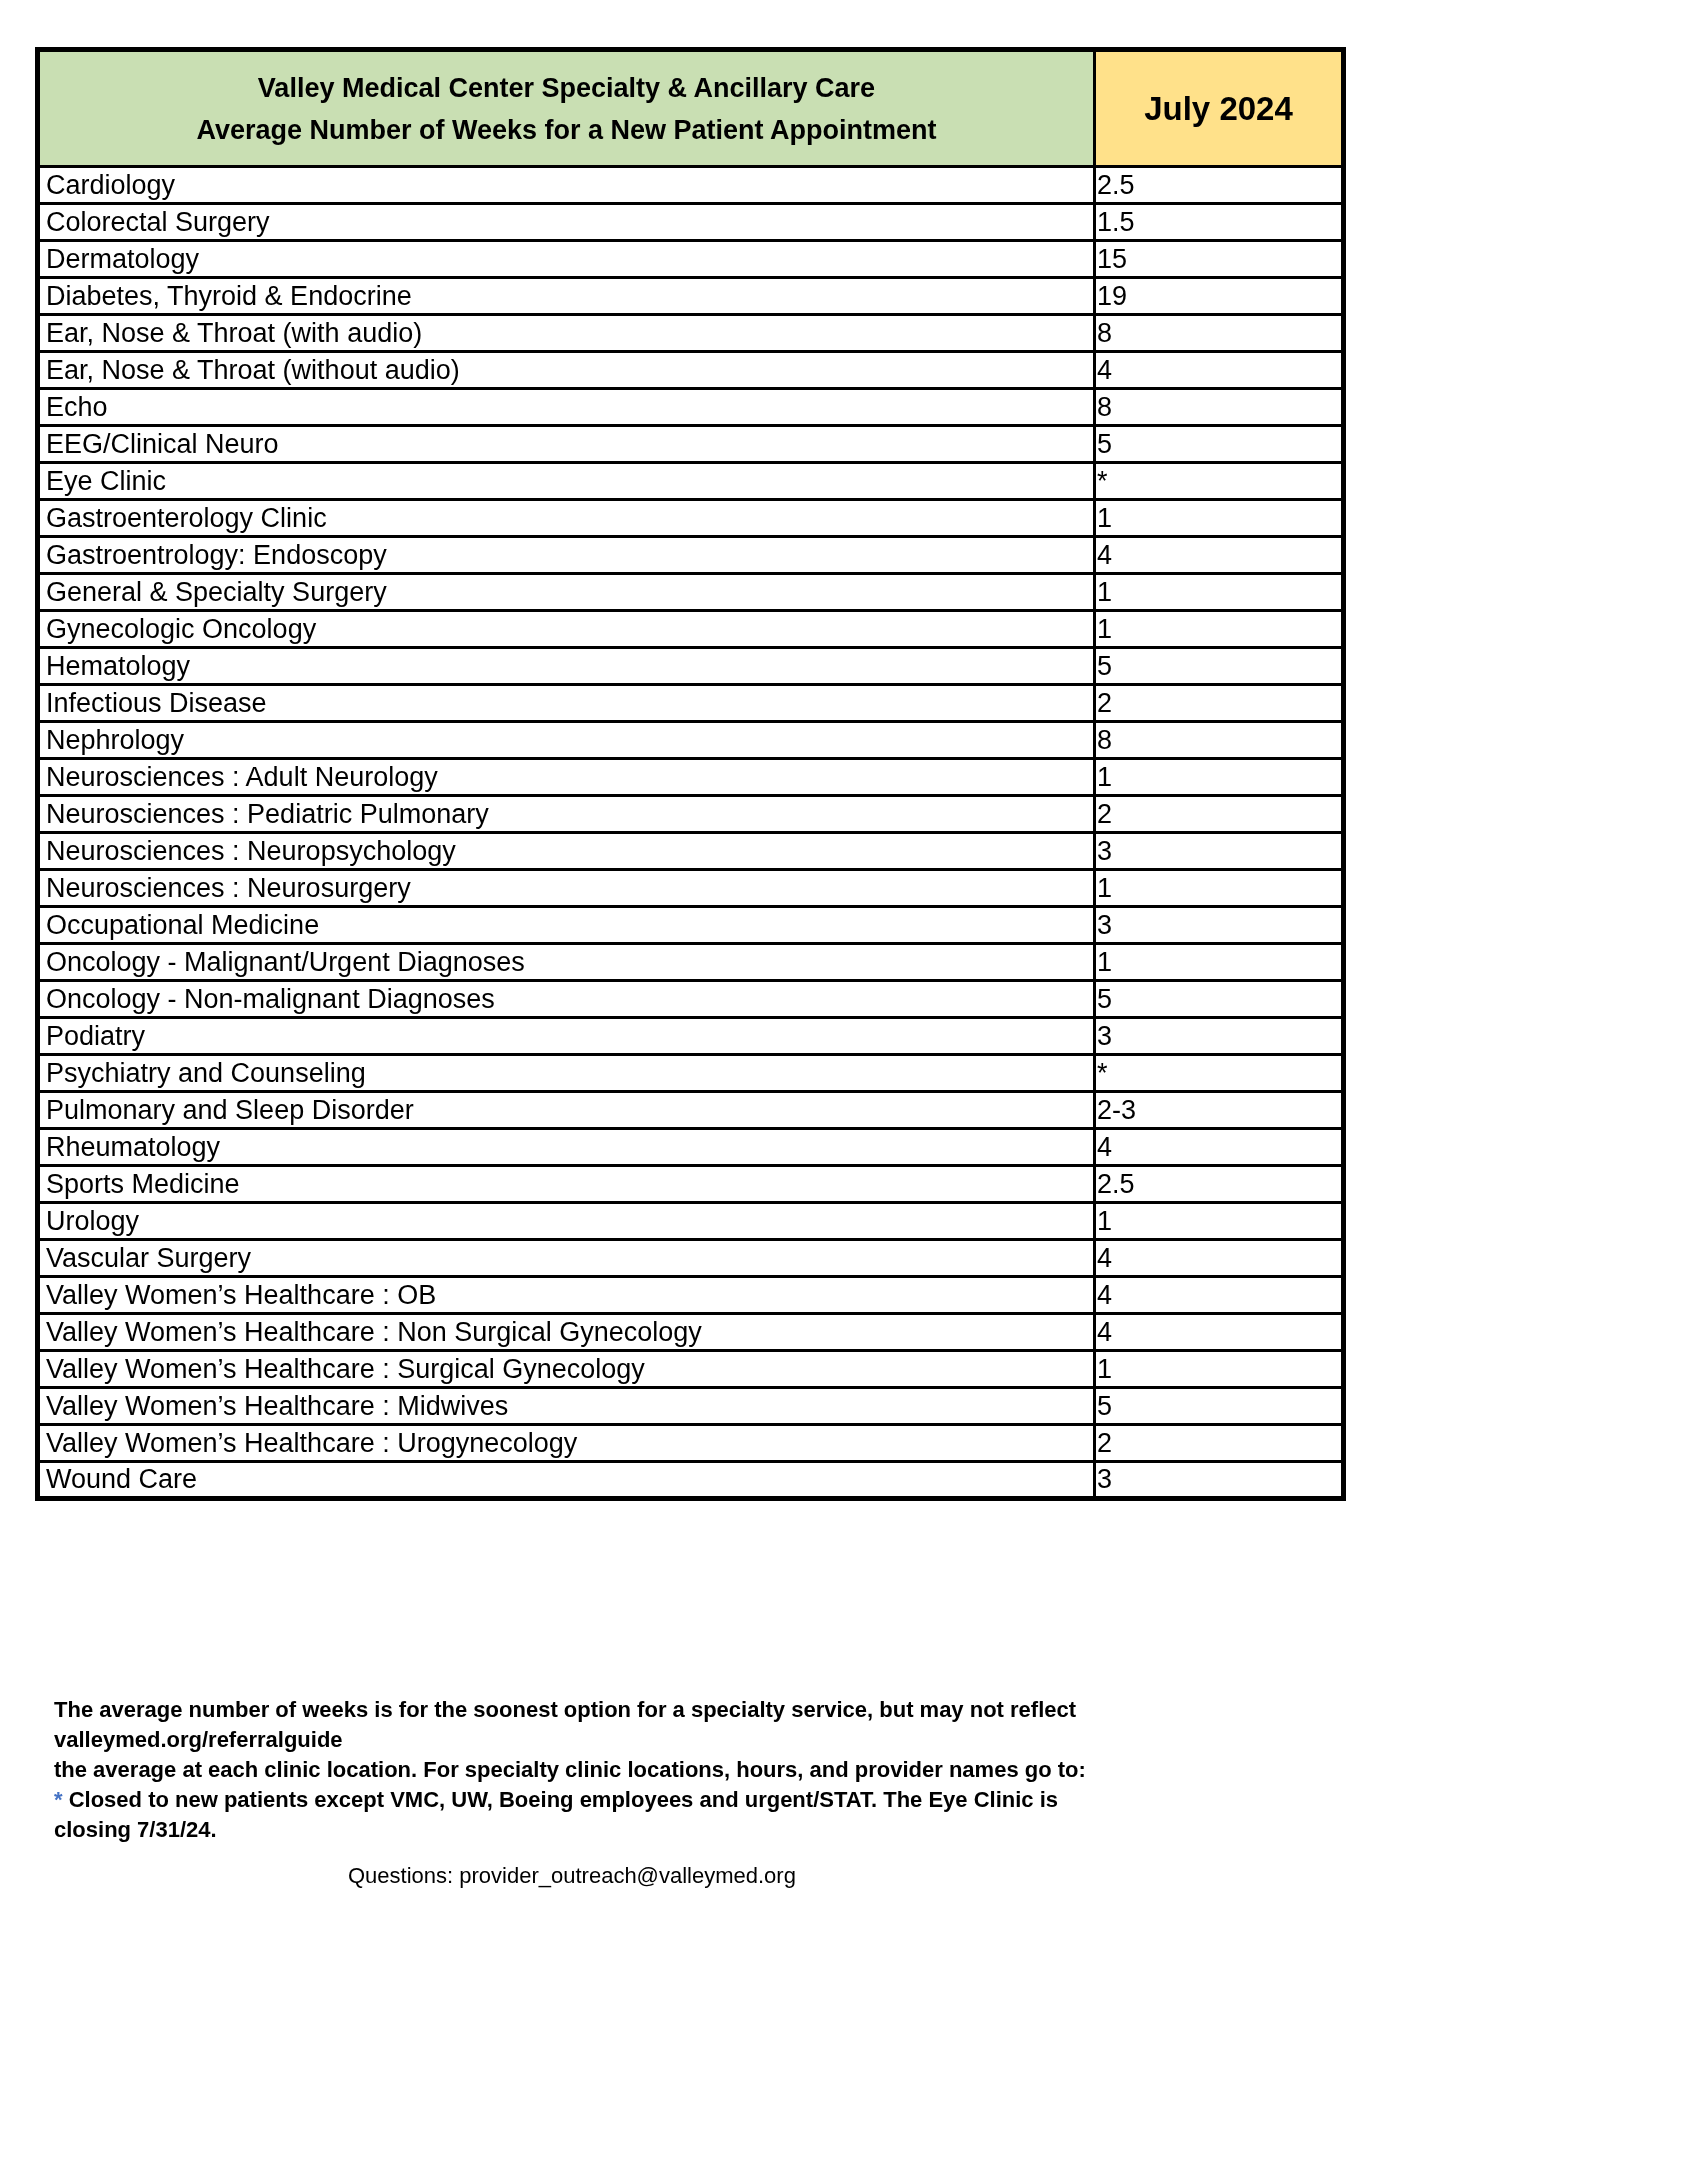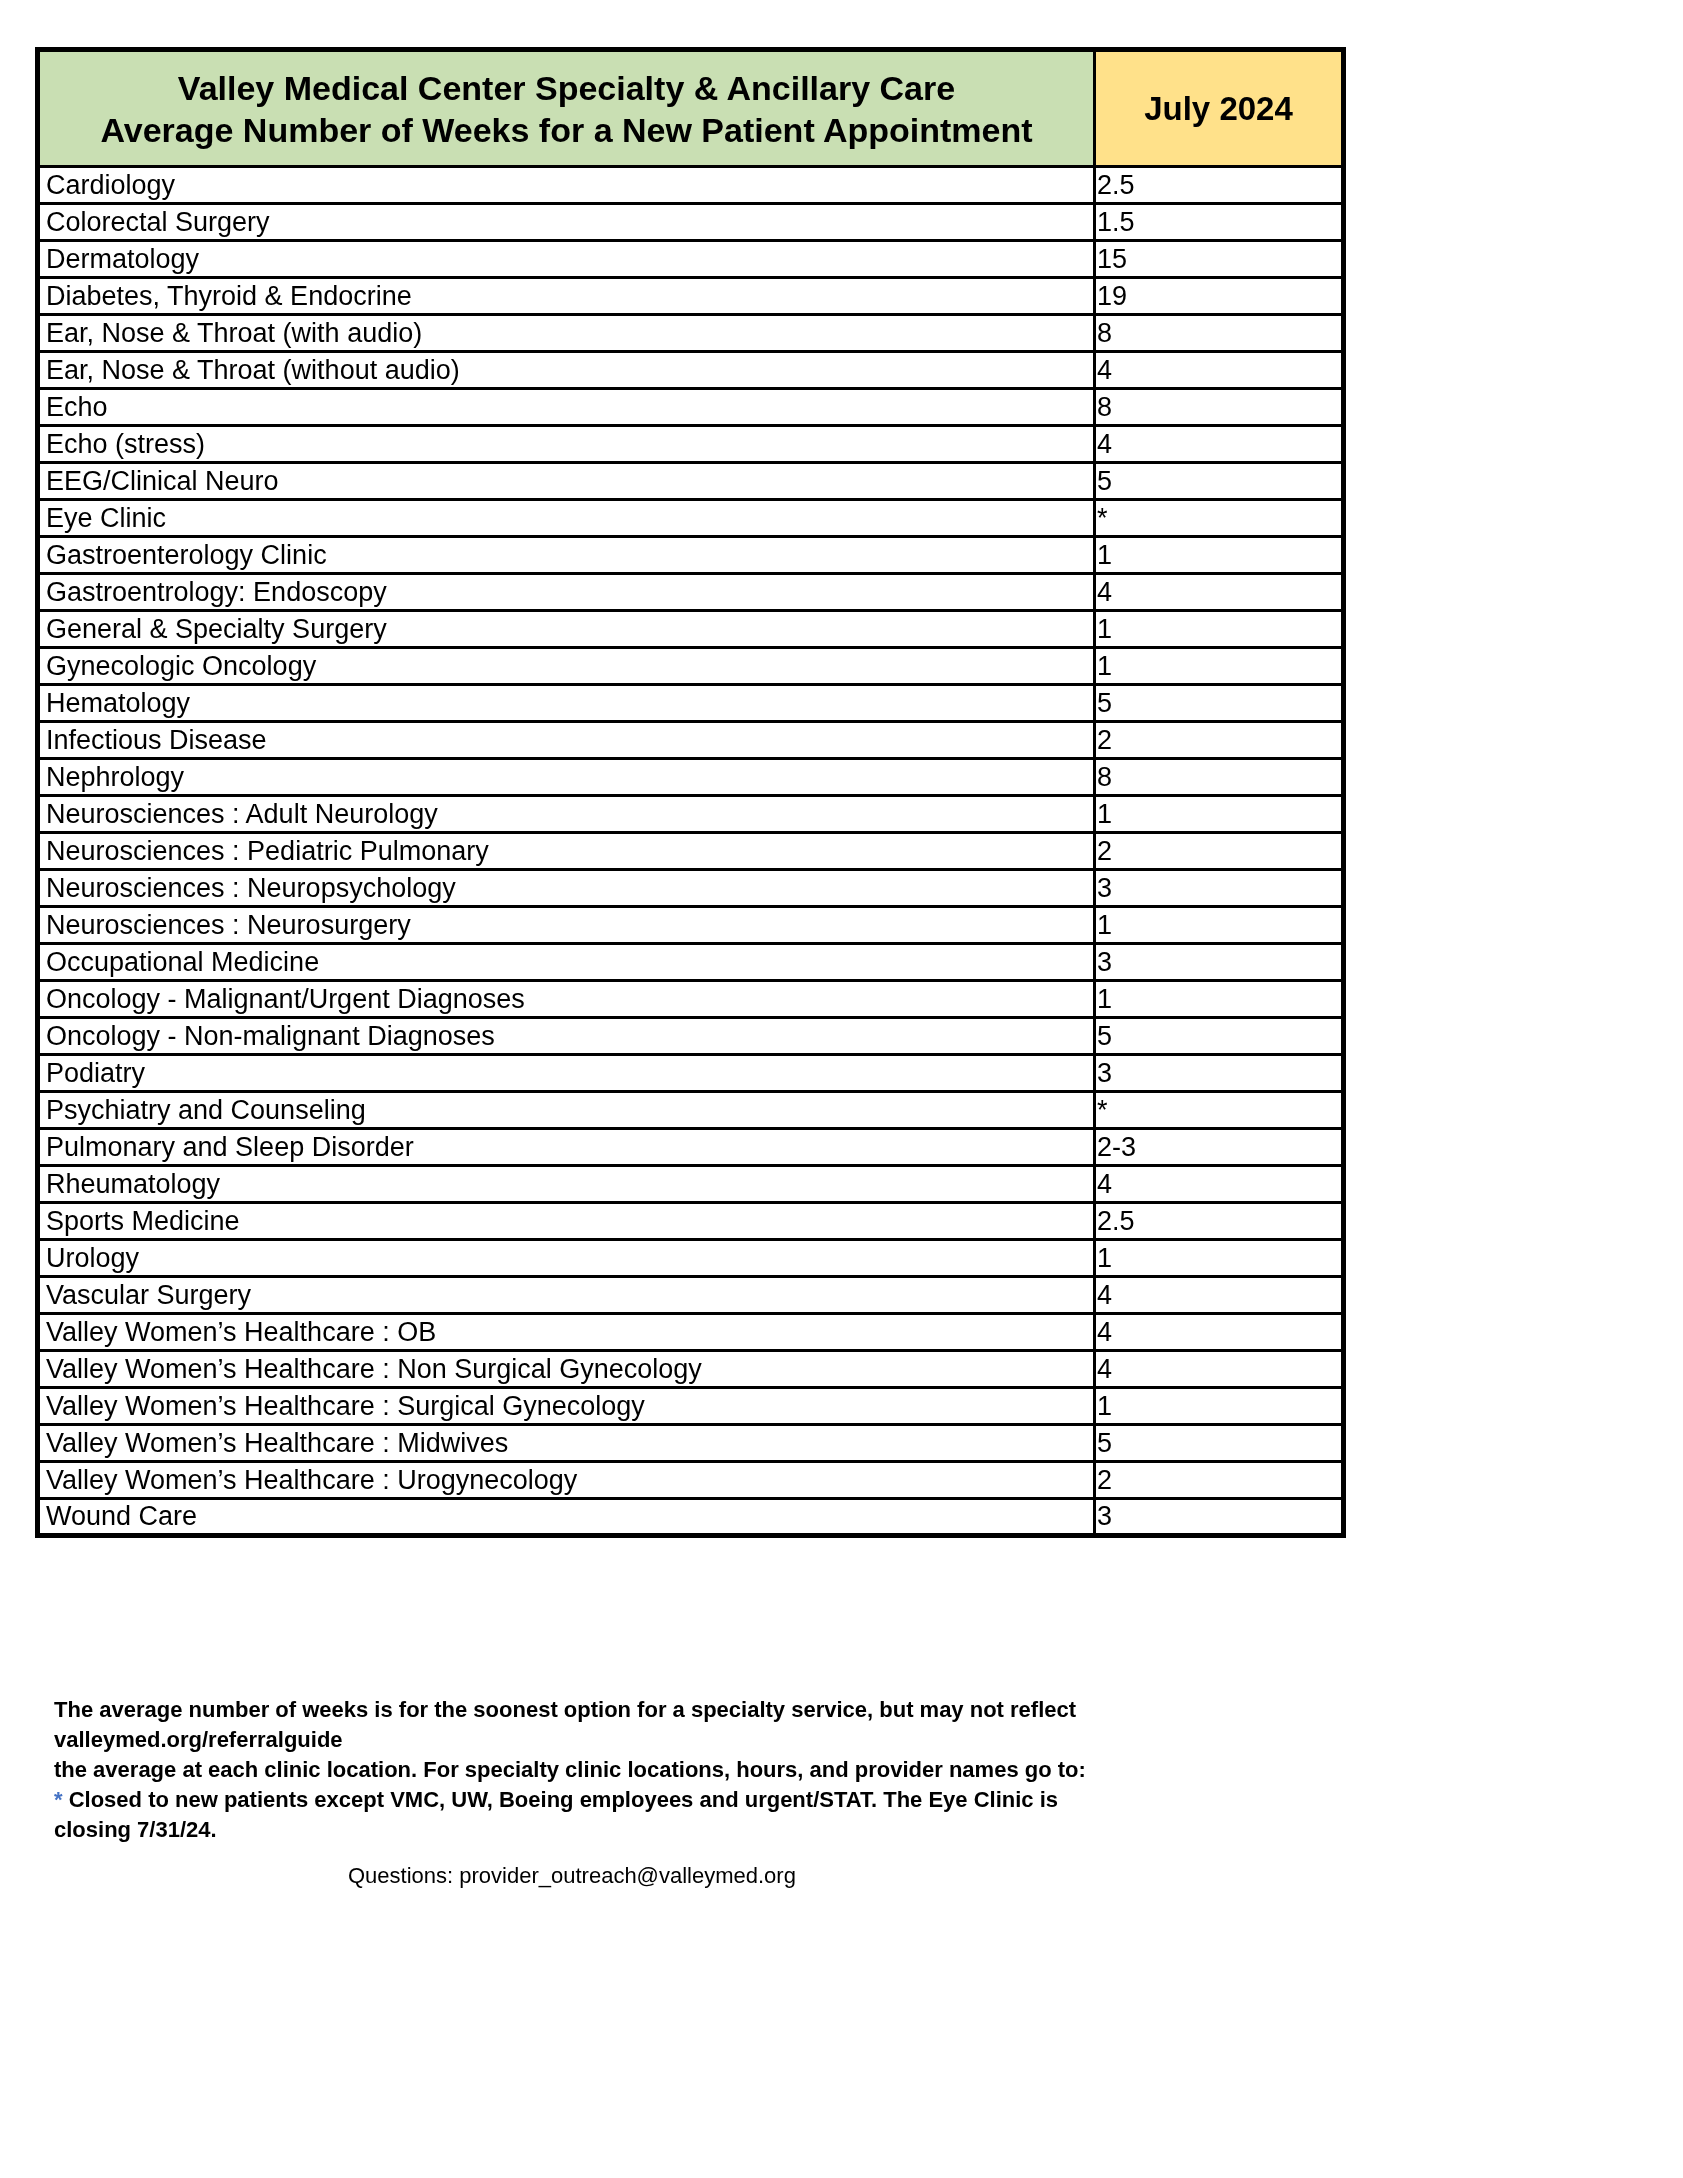--- a/index.html
+++ b/index.html
@@ -27,21 +27,21 @@
     overflow: hidden;
     white-space: nowrap;
   }
   col.c-spec { width: 1057px; }
   col.c-val  { width: 249px; }
   th.title-cell {
     height: 111px;
     text-align: center;
     vertical-align: middle;
     font-weight: bold;
-    font-size: 34px;
+    font-size: 27px;
     line-height: 42px;
   }
   th.period-cell {
     text-align: center;
     vertical-align: middle;
     font-weight: bold;
     font-size: 33px;
   }
   tbody tr { height: 37px; }
   td.spec {
@@ -116,24 +116,20 @@
         </tr>
         <tr>
           <td class="spec">Ear, Nose &amp; Throat (without audio)</td>
           <td class="val">4</td>
         </tr>
         <tr>
           <td class="spec">Echo</td>
           <td class="val">8</td>
         </tr>
         <tr>
-          <td class="spec">Echo (stress)</td>
-          <td class="val">4</td>
-        </tr>
-        <tr>
           <td class="spec">EEG/Clinical Neuro</td>
           <td class="val">5</td>
         </tr>
         <tr>
           <td class="spec">Eye Clinic</td>
           <td class="val">*</td>
         </tr>
         <tr>
           <td class="spec">Gastroenterology Clinic</td>
           <td class="val">1</td>

